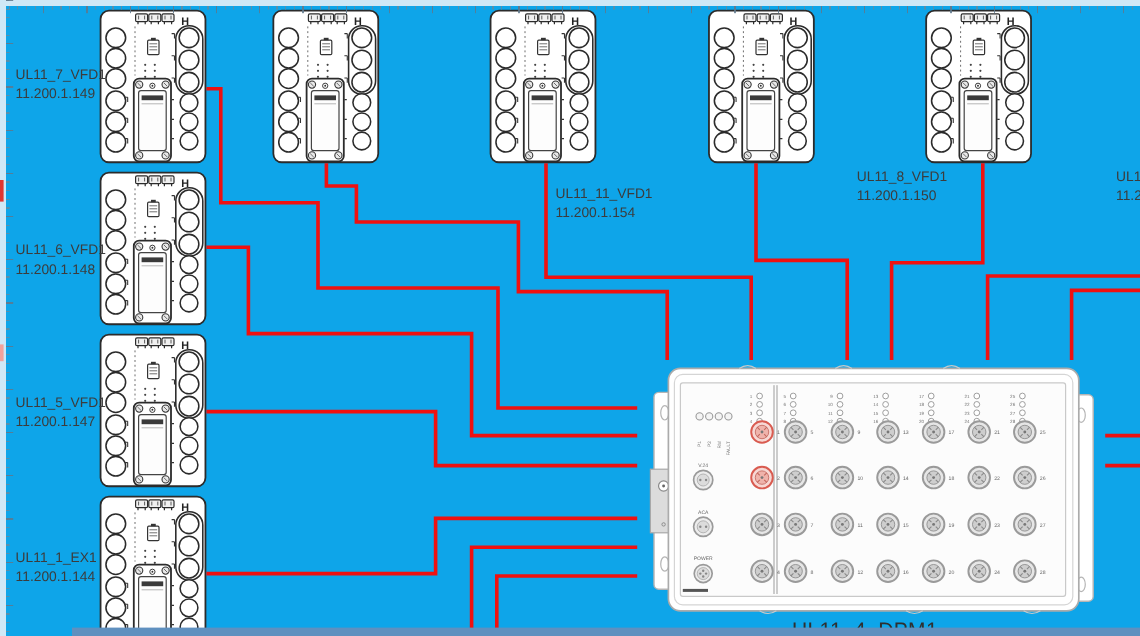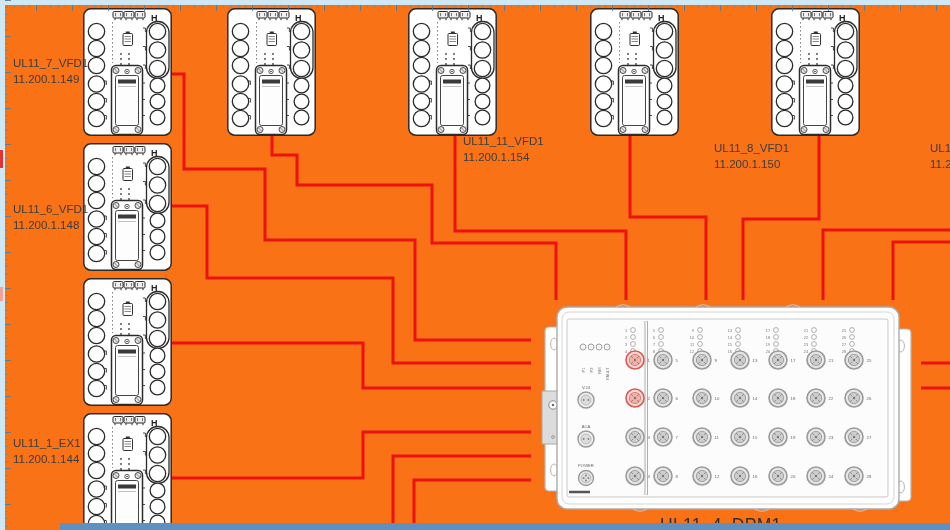--- a/index.html
+++ b/index.html
@@ -1,16 +1,16 @@
 <!DOCTYPE html>
 <html><head>
 <meta charset="utf-8">
 <style>
   html,body{margin:0;padding:0;background:#e9e9e9;}
-  #canvas{position:relative;width:950px;height:530px;background:#f97316;overflow:hidden;
+  #canvas{position:relative;width:950px;height:530px;background:#0ea5e9;overflow:hidden;
           font-family:"Liberation Sans",sans-serif;}
   #scene{position:absolute;left:0;top:0;width:950px;height:530px;}
   svg text{font-family:"Liberation Sans",sans-serif;}
   .dev-label{position:absolute;font-size:11.5px;line-height:15.5px;color:#3c3c3c;white-space:nowrap;}
   .dev-label span{display:block;}
   .dpm-label{position:absolute;font-size:17.5px;letter-spacing:.3px;color:#2f2f2f;white-space:nowrap;}
   .ruler-top{position:absolute;left:0;top:0;width:100%;height:5px;background:#cfe8f6;}
   .tick-top-minor{position:absolute;left:0;top:5px;width:100%;height:3px;
      background:repeating-linear-gradient(90deg,rgba(110,135,150,.75) 0 1px,transparent 1px 7.2px);}
   .tick-top-major{position:absolute;left:0;top:5px;width:100%;height:6px;
@@ -432,25 +432,29 @@
       </svg></div>
 
   <div class="dev-label" style="left:13px;top:56px">
     <span>UL11_7_VFD1</span>
     <span>11.200.1.149</span>
   </div>
   <div class="dev-label" style="left:13px;top:202px">
     <span>UL11_6_VFD1</span>
     <span>11.200.1.148</span>
   </div>
-  <div class="dev-label" style="left:13px;top:436px">
+  <div class="dev-label" style="left:13px;top:329px">
+    <span>UL11_5_VFD1</span>
+    <span>11.200.1.147</span>
+  </div>
+  <div class="dev-label" style="left:13px;top:458px">
     <span>UL11_1_EX1</span>
     <span>11.200.1.144</span>
   </div>
-  <div class="dev-label" style="left:463px;top:134px">
+  <div class="dev-label" style="left:463px;top:155px">
     <span>UL11_11_VFD1</span>
     <span>11.200.1.154</span>
   </div>
   <div class="dev-label" style="left:714px;top:141px">
     <span>UL11_8_VFD1</span>
     <span>11.200.1.150</span>
   </div>
   <div class="dev-label" style="left:930px;top:141px">
     <span>UL11</span>
     <span>11.2</span>

